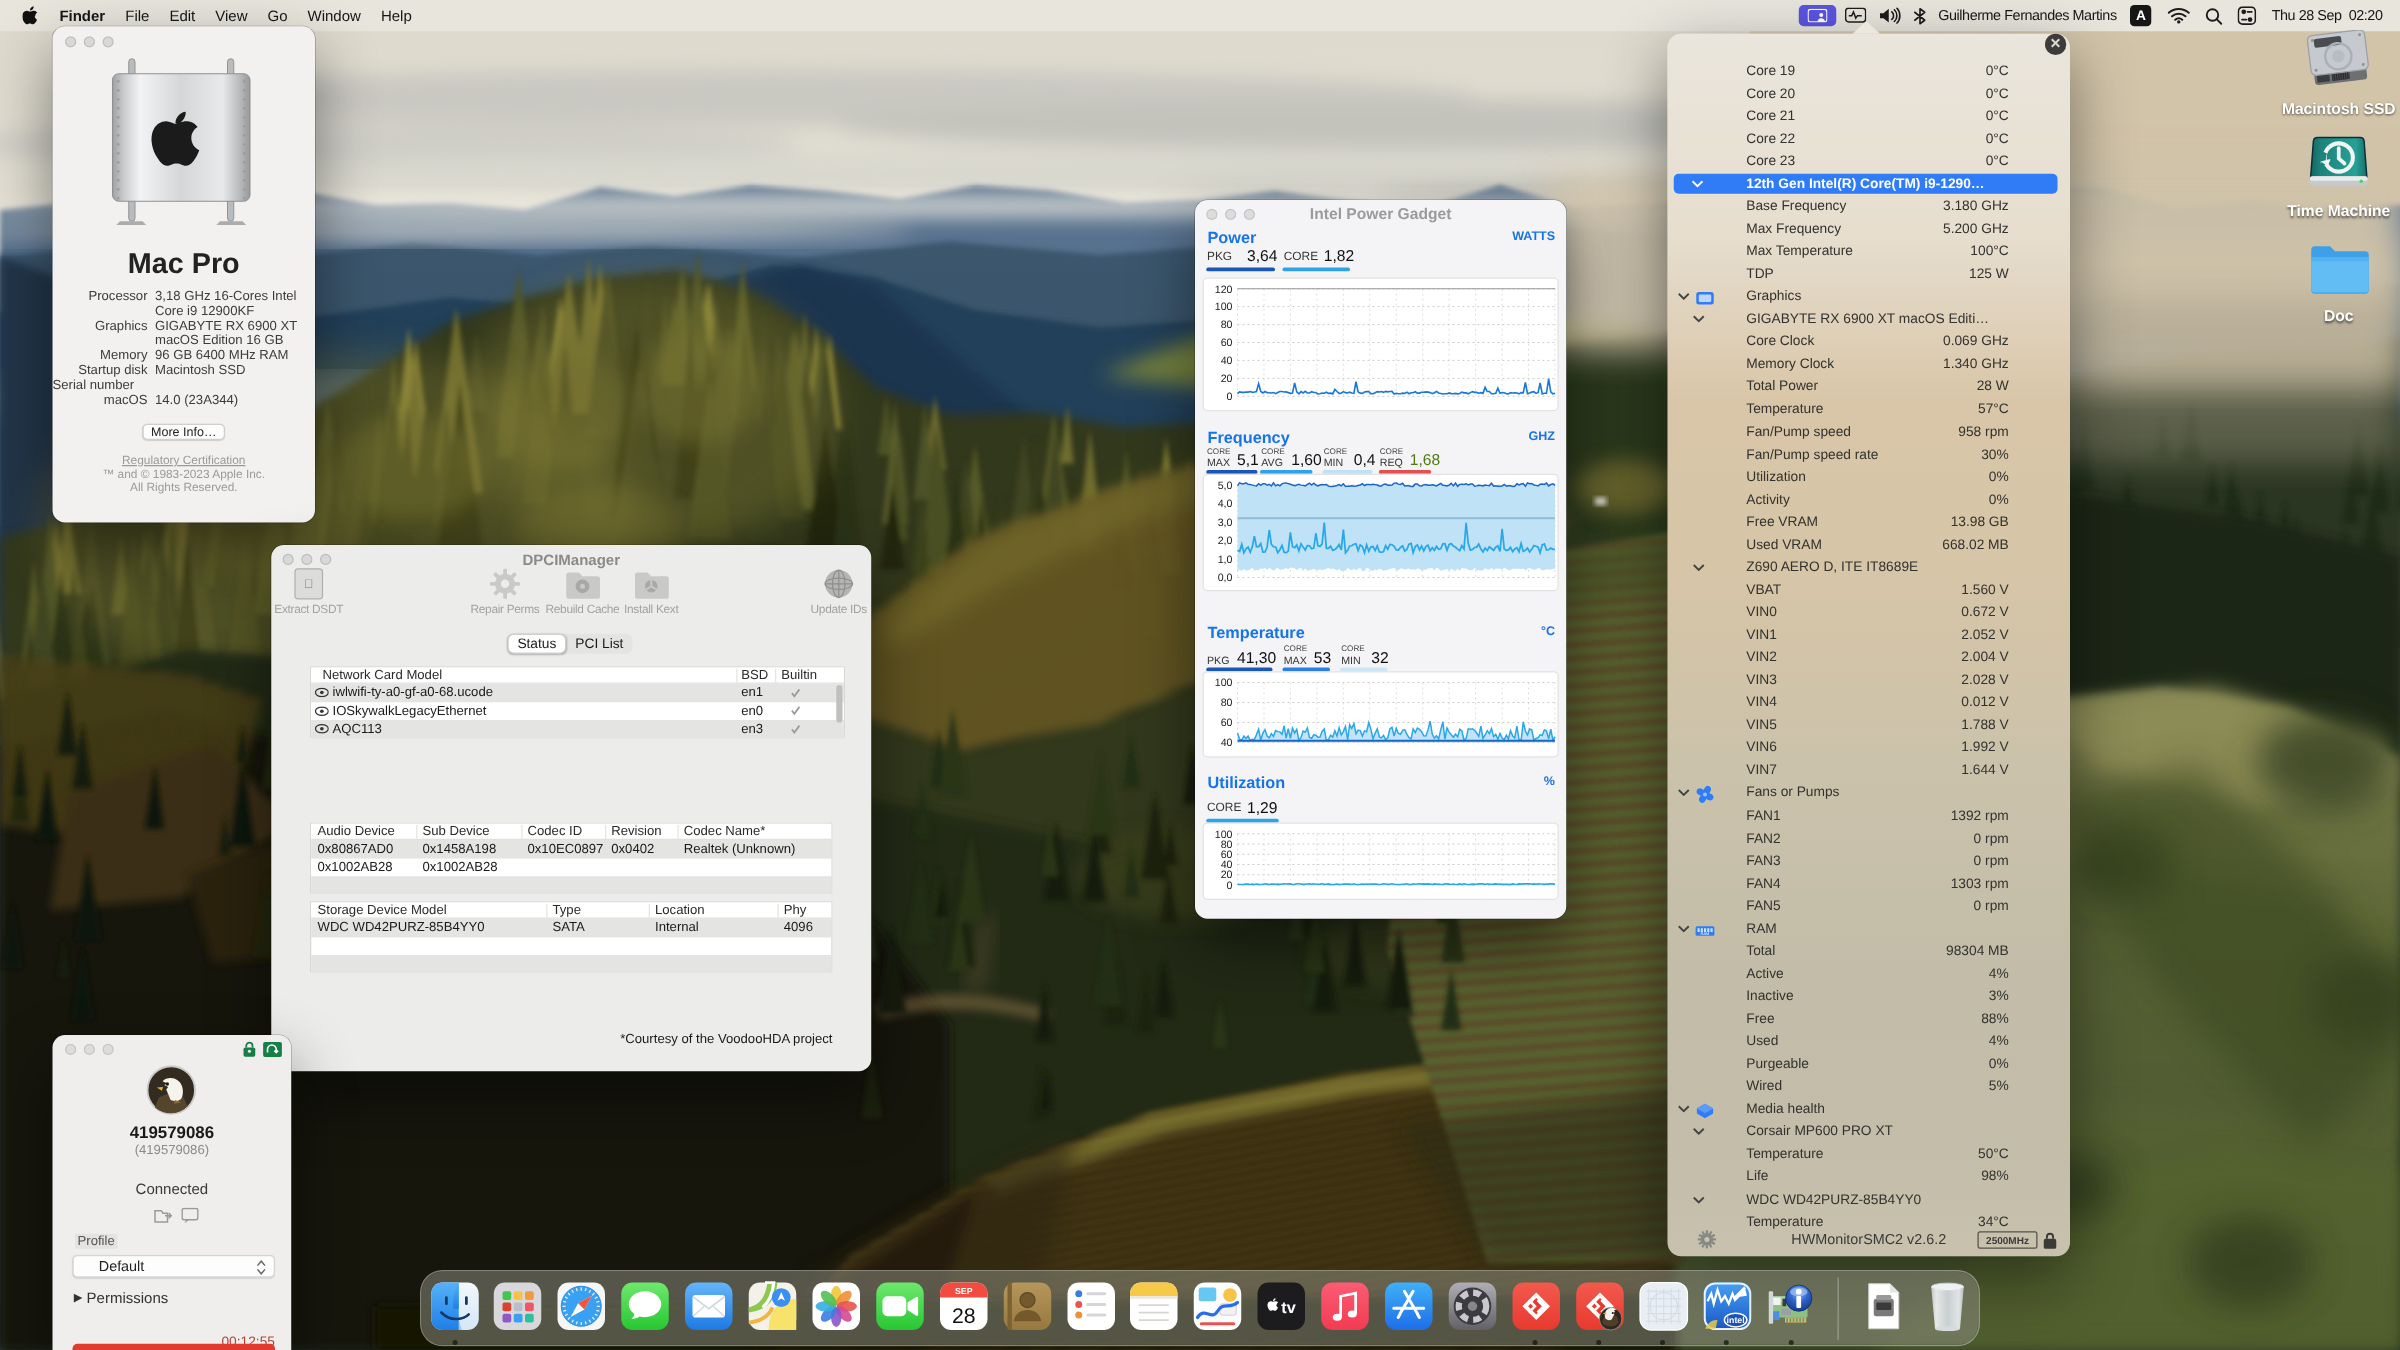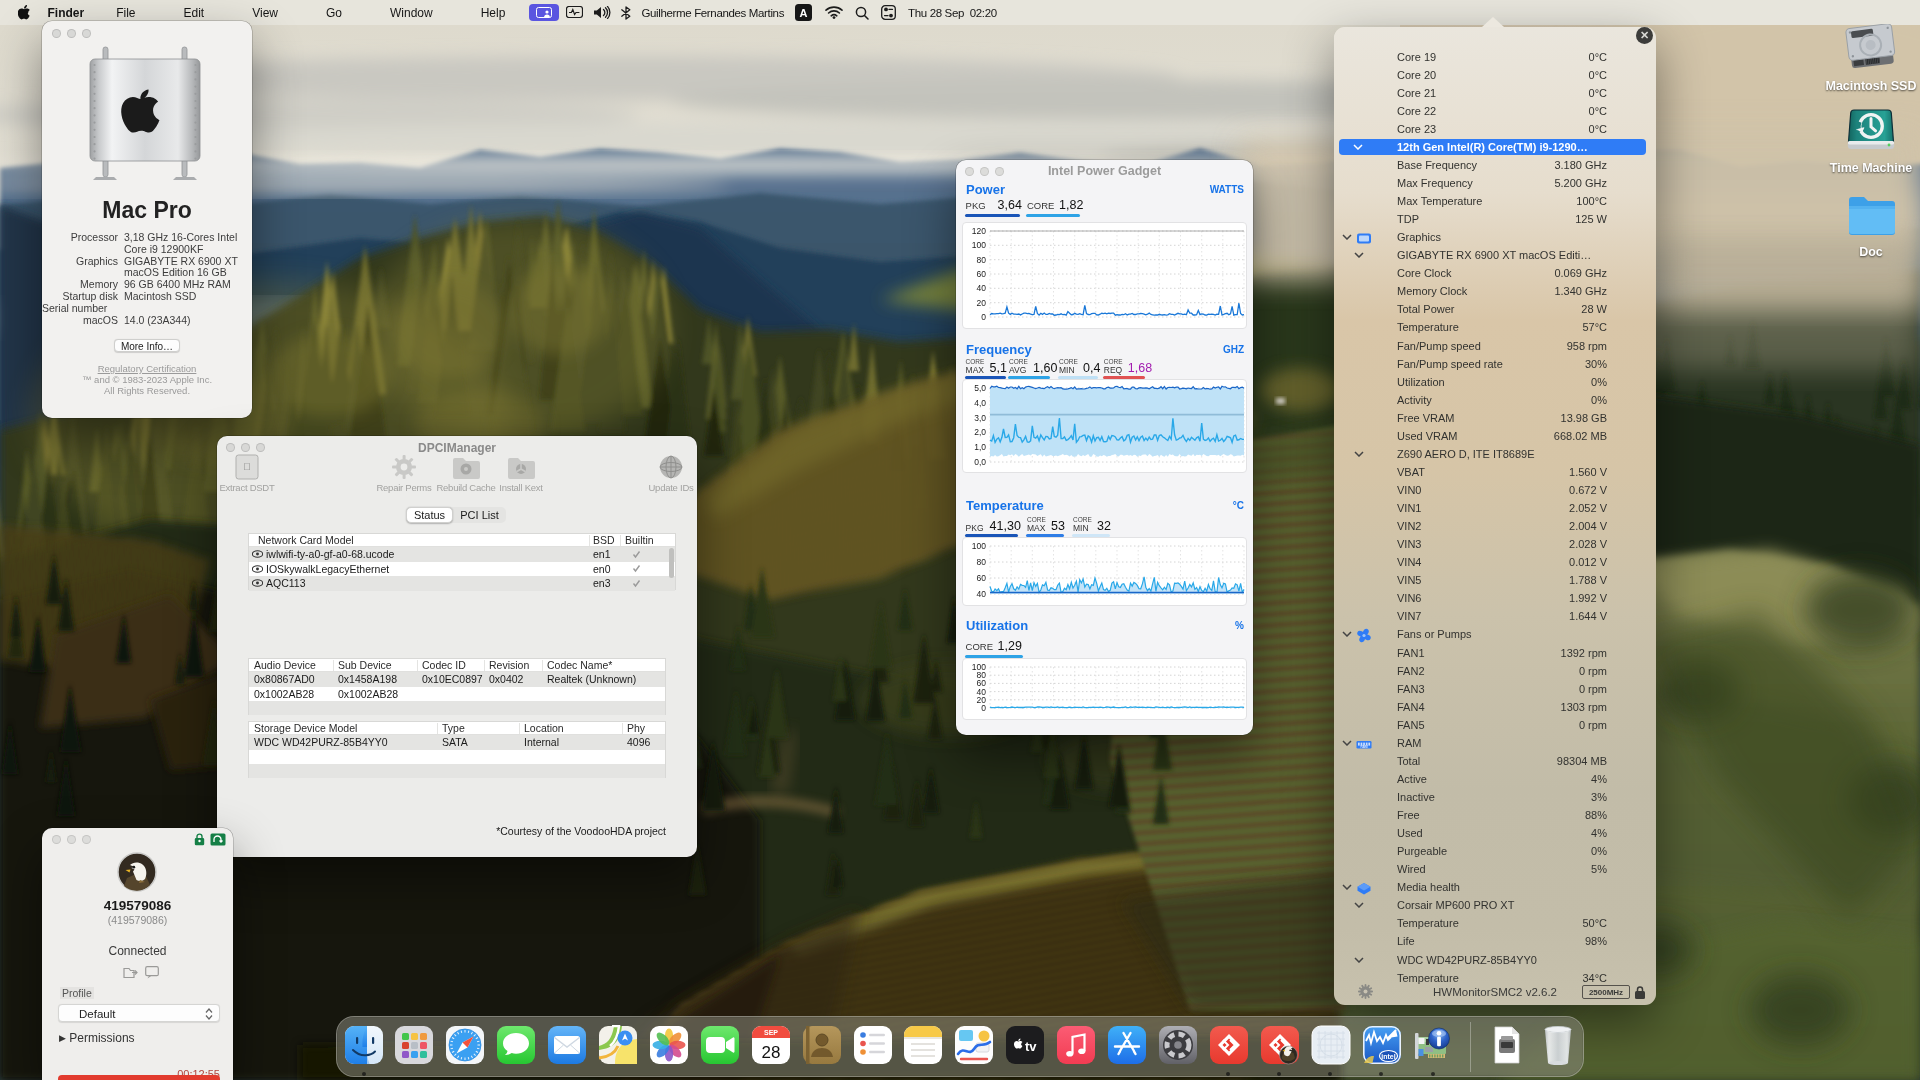--- a/index.html
+++ b/index.html
@@ -1,19 +1,19 @@
 <!DOCTYPE html>
 <html><head><meta charset="utf-8"><style>
 *{margin:0;padding:0;box-sizing:border-box}
 html,body{width:1920px;height:1080px;overflow:hidden;font-family:"Liberation Sans",sans-serif;-webkit-font-smoothing:antialiased}
 .wp{position:absolute;left:0;top:0}
-.menubar{position:absolute;left:0;top:0;width:1920px;height:25px;background:#e7e5dc;display:flex;align-items:center;justify-content:flex-start;font-size:12px;color:#161616}
+.menubar{position:absolute;left:0;top:0;width:1920px;height:25px;background:#e7e5dc;display:flex;align-items:center;justify-content:space-between;font-size:12px;color:#161616}
 .mb-left{display:flex;align-items:center;padding-left:16px;gap:0}
 .mb-right{display:flex;align-items:center;padding-right:14px}
-.mbi{margin:0 24px}
+.mbi{margin:0 8px}
 .mbi.b{font-weight:700;margin:0 8px 0 15px}
 .mbt{font-size:11.5px;letter-spacing:-0.35px}
 .win{position:absolute;border-radius:10px;box-shadow:0 22px 50px rgba(0,0,0,0.45),0 0 0 0.5px rgba(0,0,0,0.3)}
 .dicon{position:absolute;width:120px;text-align:center}
 .dlabel{margin-top:3px;font-size:12.5px;font-weight:700;color:#fff;text-shadow:0 1px 2px rgba(0,0,0,0.65);white-space:nowrap}
 .tbl{position:absolute;background:#fff;border:0.5px solid #d8d8d6}
 .th{position:relative;width:100%;font-size:10.5px;color:#2a2a2a;background:#fff;border-bottom:0.5px solid #e0e0de}
 .vline{position:absolute;top:1px;width:1px;height:11px;background:#e4e4e2}
 .card{position:absolute;background:#fff;border:0.5px solid #e2e2e4;border-radius:4px}
 </style></head><body>
@@ -928,21 +928,21 @@
     <div style="position:absolute;left:53px;top:198px;font-size:6.5px;color:#444">CORE</div>
     <div style="position:absolute;left:53px;top:205px;font-size:8.5px;color:#333">AVG</div>
     <div style="position:absolute;left:77px;top:201px;font-size:12.5px;color:#111">1,60</div>
     <div style="position:absolute;left:52px;top:216px;width:42px;height:3px;border-radius:2px;background:#2ea3e6"></div>
     <div style="position:absolute;left:103px;top:198px;font-size:6.5px;color:#444">CORE</div>
     <div style="position:absolute;left:103px;top:205px;font-size:8.5px;color:#333">MIN</div>
     <div style="position:absolute;left:127px;top:201px;font-size:12.5px;color:#111">0,4</div>
     <div style="position:absolute;left:102px;top:216px;width:40px;height:3px;border-radius:2px;background:#bfe0f5"></div>
     <div style="position:absolute;left:147.8px;top:198px;font-size:6.5px;color:#444">CORE</div>
     <div style="position:absolute;left:147.8px;top:205px;font-size:8.5px;color:#333">REQ</div>
-    <div style="position:absolute;left:171.8px;top:201px;font-size:12.5px;color:#a21caf">1,68</div>
+    <div style="position:absolute;left:171.8px;top:201px;font-size:12.5px;color:#4d7c0f">1,68</div>
     <div style="position:absolute;left:146.8px;top:216px;width:42px;height:3px;border-radius:2px;background:#e05252"></div>
 <div class="card" style="left:6px;top:219px;width:285px;height:94px"></div>
 <svg width="283" height="91" viewBox="0 0 283 91" style="position:absolute;left:8px;top:221px">
       <text x="22" y="10.0" font-size="8.5" text-anchor="end" fill="#222">5,0</text>
       <line x1="26" y1="7.0" x2="280" y2="7.0" stroke="#c9c9c9" stroke-width="0.8" stroke-dasharray="1.5,2.5"></line>
       <text x="22" y="24.8" font-size="8.5" text-anchor="end" fill="#222">4,0</text>
       <line x1="26" y1="21.8" x2="280" y2="21.8" stroke="#c9c9c9" stroke-width="0.8" stroke-dasharray="1.5,2.5"></line>
       <text x="22" y="39.6" font-size="8.5" text-anchor="end" fill="#222">3,0</text>
       <line x1="26" y1="36.6" x2="280" y2="36.6" stroke="#c9c9c9" stroke-width="0.8" stroke-dasharray="1.5,2.5"></line>
       <text x="22" y="54.4" font-size="8.5" text-anchor="end" fill="#222">2,0</text>

